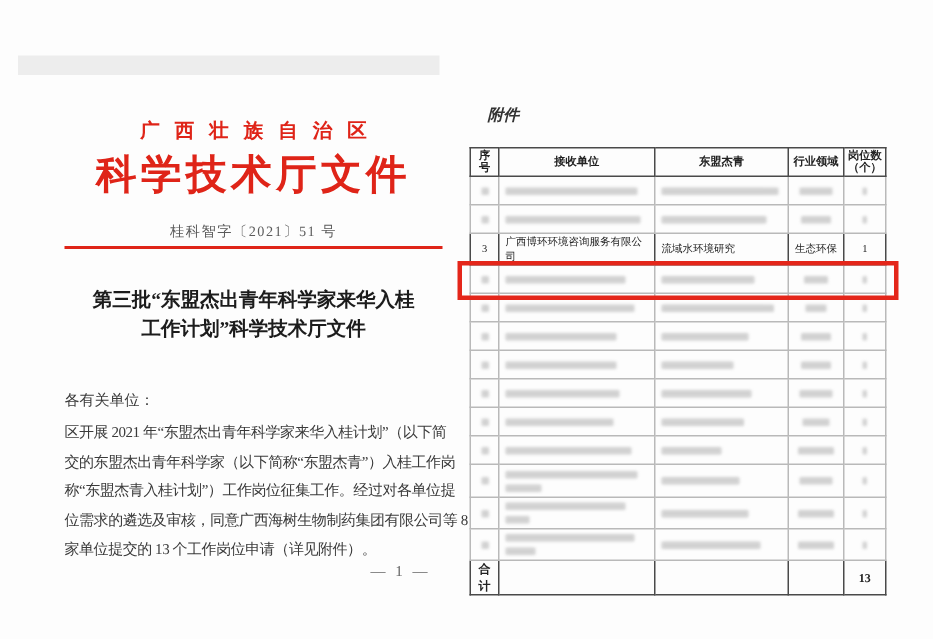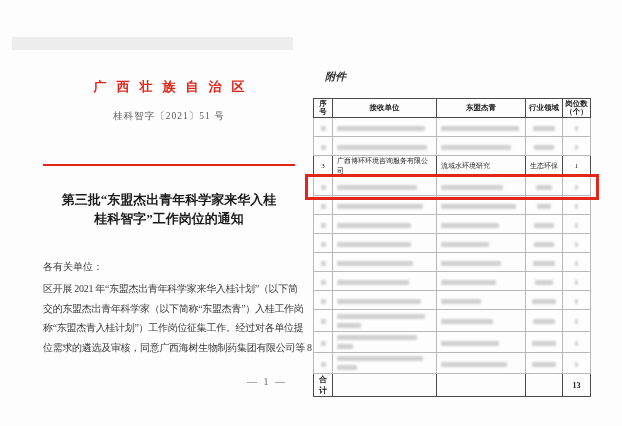--- a/index.html
+++ b/index.html
@@ -56,32 +56,34 @@
 </style>
 </head>
 <body>
 
 <div class="canvas" style="--red: #df2418; --hl: #e4261a;">
 
   <div class="scan-band"></div>
 
   <div class="left-page">
     <div class="org-name">广西壮族自治区</div>
+    <div class="doc-type">科学技术厅文件</div>
     <div class="doc-number">桂科智字〔2021〕51 号</div>
     <div class="red-rule"></div>
     <div class="doc-title">
       <div>第三批“东盟杰出青年科学家来华入桂</div>
-      <div>桂科智字”工作岗位的通知</div>
+      <div>工作计划”科学技术厅文件</div>
     </div>
     <div class="salutation">各有关单位：</div>
     <div class="body-text">
       <div class="line">区开展 2021 年“东盟杰出青年科学家来华入桂计划”（以下简</div>
       <div class="line">交的东盟杰出青年科学家（以下简称“东盟杰青”）入桂工作岗</div>
       <div class="line">称“东盟杰青入桂计划”）工作岗位征集工作。经过对各单位提</div>
       <div class="line">位需求的遴选及审核，同意广西海树生物制药集团有限公司等 8</div>
+      <div class="line">家单位提交的 13 个工作岗位申请（详见附件）。</div>
     </div>
     <div class="page-number">— 1 —</div>
   </div>
 
   <div class="right-page">
     <div class="attachment-label">附件</div>
     <div class="att-title">
     </div>
 
     <table class="positions">

